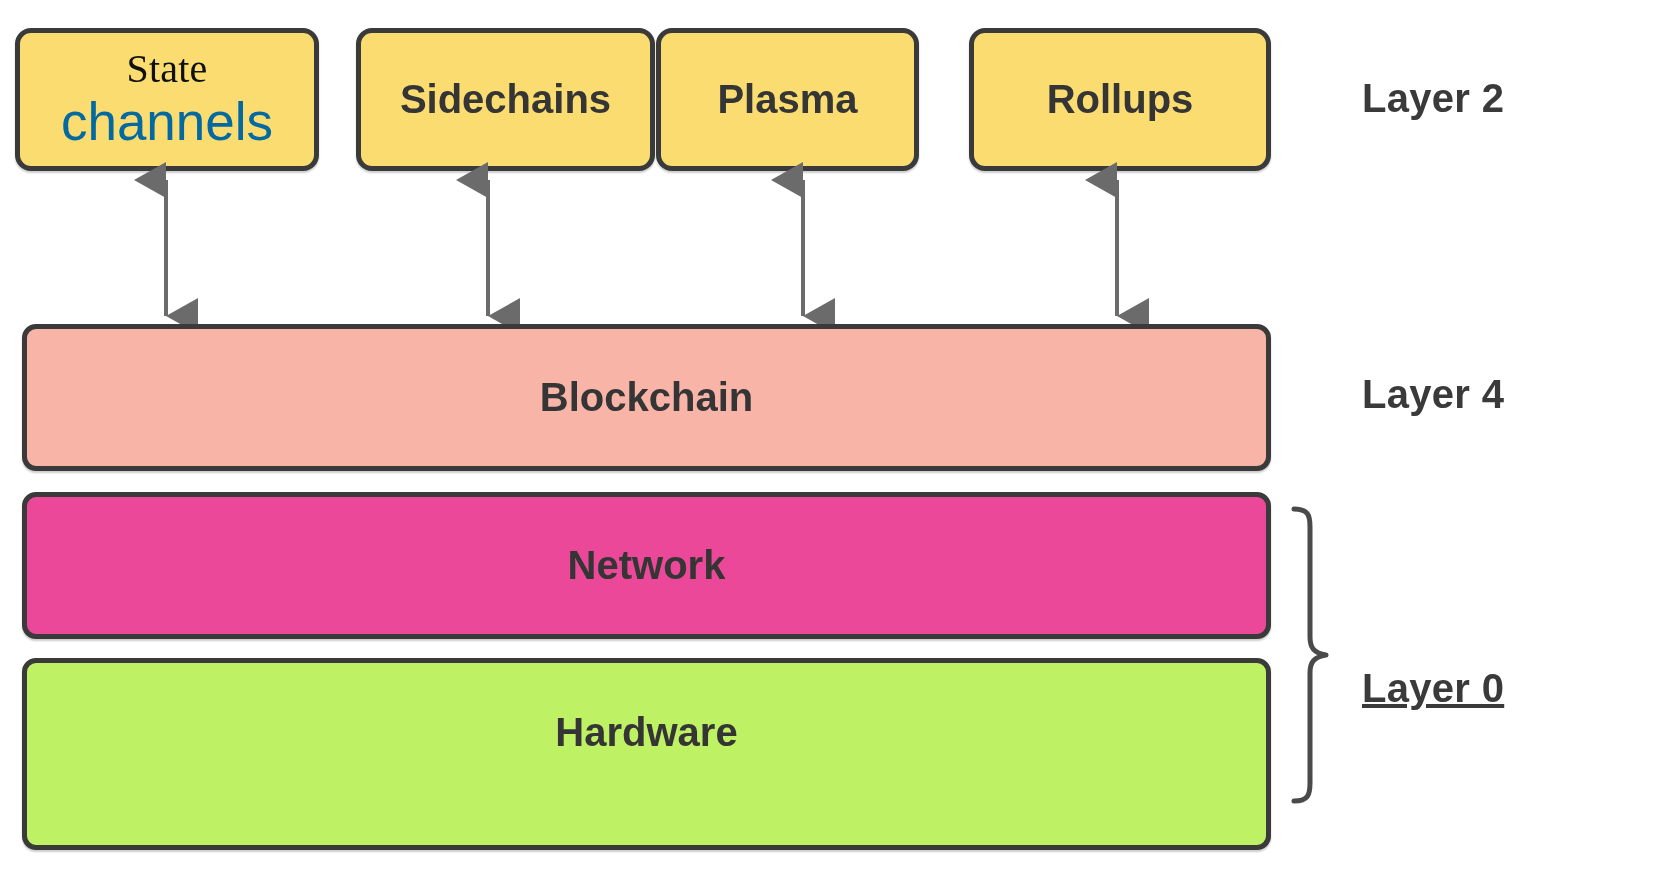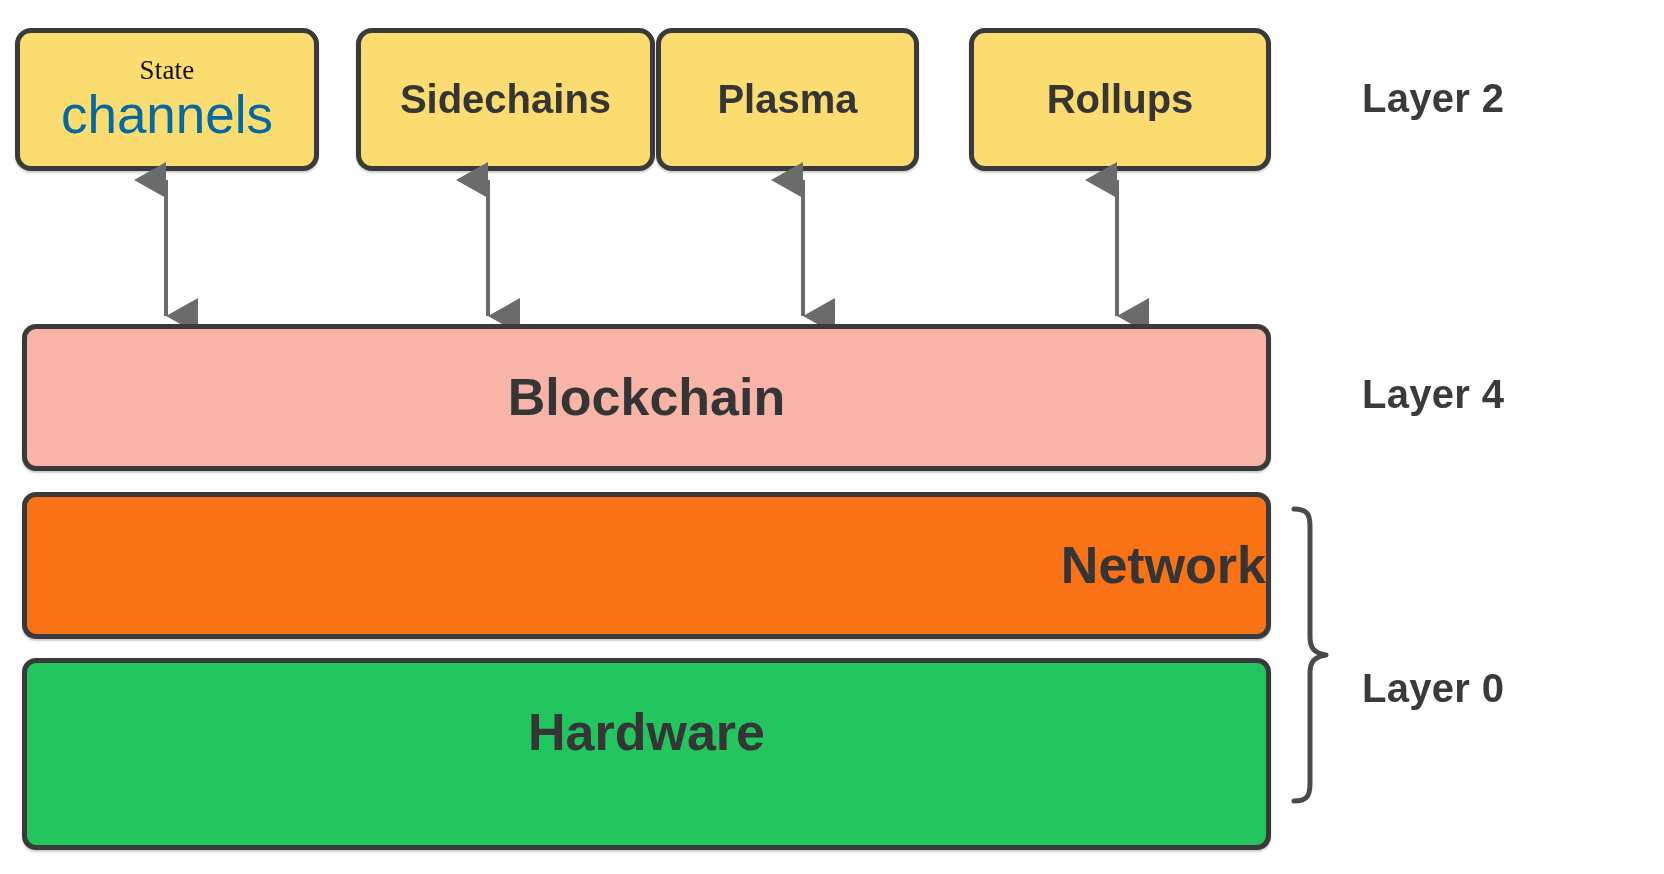--- a/index.html
+++ b/index.html
@@ -44,41 +44,41 @@
   .l2-0 { left: 15px;  width: 304px; }
   .l2-1 { left: 356px; width: 299px; }
   .l2-2 { left: 656px; width: 263px; }
   .l2-3 { left: 969px; width: 302px; }
 
   
   .serif-word {
     font-family: "Liberation Serif", "DejaVu Serif", serif;
     font-weight: normal;
     color: #101010;
-    font-size: 27px;
+    font-size: 40px;
     display: block;
     letter-spacing: 0.2px;
   }
   .sans-word {
     display: block;
     font-family: "Liberation Sans", sans-serif;
     font-weight: normal;
     color: #0369a1;
     font-size: 53px;
   }
 
   
   .bar {
     left: 22px;
     width: 1249px;
-    font-size: 52px;
+    font-size: 40px;
   }
   .bar-blockchain { top: 324px; height: 147px; background: #F9B4A8; }
-  .bar-network    { top: 492px; height: 147px; background: #f97316; justify-content: flex-end; }
-  .bar-hardware   { top: 658px; height: 192px; background: #22c55e; }
+  .bar-network    { top: 492px; height: 147px; background: #ec4899; }
+  .bar-hardware   { top: 658px; height: 192px; background: #bef264; }
 
   
   .bar-hardware .bar-label { transform: translateY(-22px); }
 
   
   .arrow-layer {
     position: absolute;
     left: 0; top: 0;
     width: 1664px;
     height: 874px;
@@ -89,21 +89,21 @@
   .layer-caption {
     position: absolute;
     color: #3a3a3a;
     font-weight: bold;
     font-size: 40px;
     white-space: nowrap;
     letter-spacing: 0.3px;
   }
   .cap-l2 { left: 1362px; top: 76px; text-align: center; }
   .cap-l1 { left: 1362px; top: 372px; }
-  .cap-l0 { left: 1362px; top: 666px; }
+  .cap-l0 { left: 1362px; top: 666px; text-decoration: underline; }
 
   
   .brace {
     position: absolute;
     left: 1288px;
     top: 505px;
     width: 44px;
     height: 300px;
   }
 </style>

